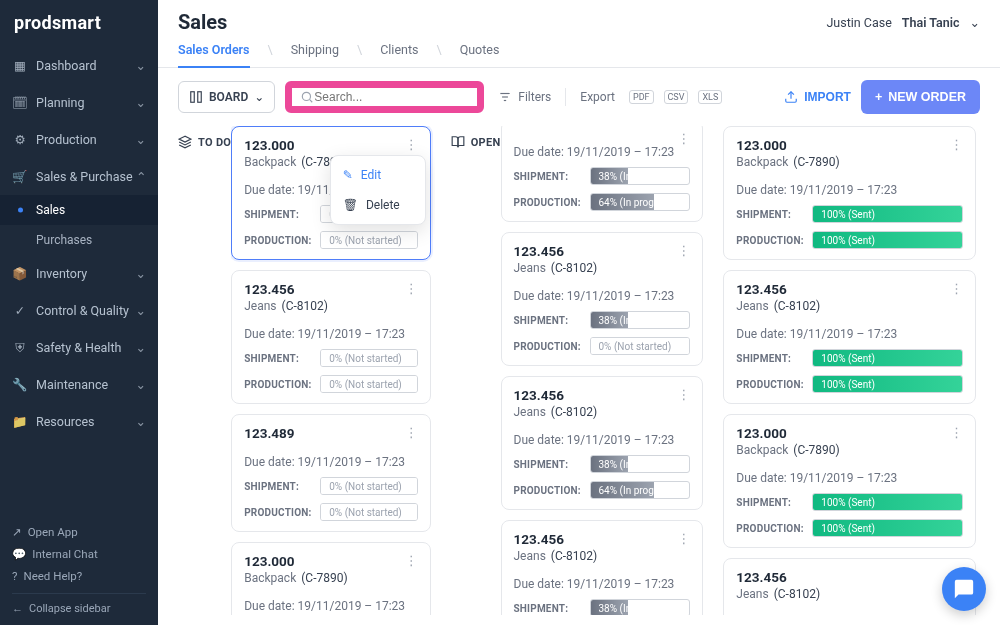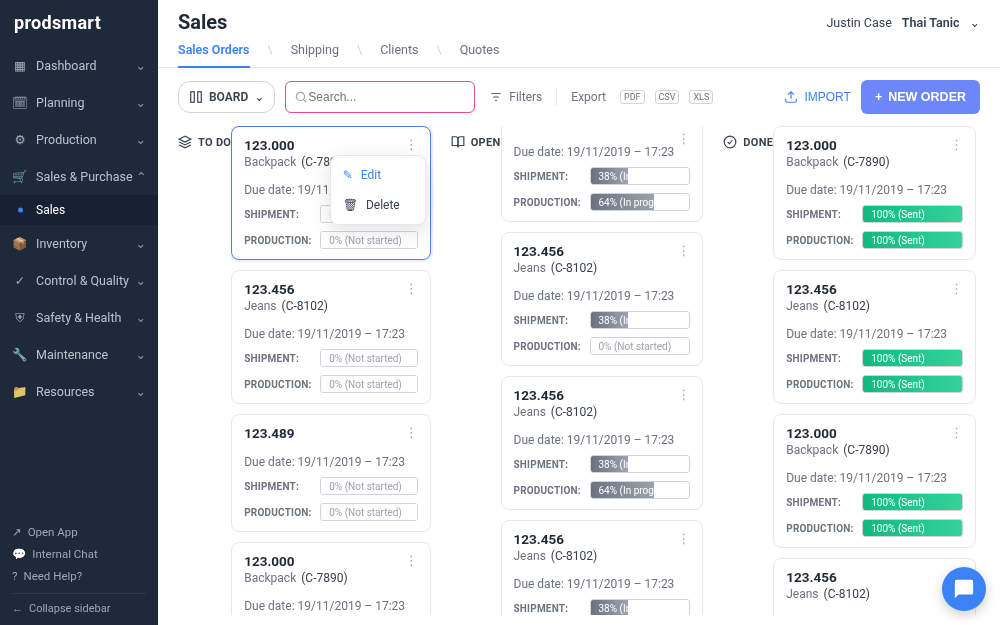--- a/index.html
+++ b/index.html
@@ -23,27 +23,27 @@
   .main { flex: 1; display: flex; flex-direction: column; min-width: 0;}
   .header { display: flex; align-items: center; justify-content: space-between; padding: 10px 20px 0; }
   .page-title { font-size: 20px; font-weight: 700; }
   .user-area { font-size: 12.5px; display: flex; align-items: center; gap: 10px; color:#374151;}
   .user-area .org { font-weight: 600; }
   .tabs { display: flex; gap: 18px; padding: 8px 20px 0; border-bottom: 1px solid #e5e7eb; font-size: 12.5px; color: #6b7280;}
   .tab { padding-bottom: 10px; cursor: pointer; position: relative; }
   .tab.active { color: #3b82f6; font-weight: 600; }
   .tab.active::after { content:""; position:absolute; bottom:-1px; left:0; right:0; height:2px; background:#3b82f6;}
   .toolbar { display: flex; align-items: center; gap: 10px; padding: 12px 20px; }
-  .btn { display: inline-flex; align-items: center; gap: 6px; height: 32px; padding: 0 10px; border: 1px solid #d1d5db; border-radius: 12px; background: #fff; font-size: 12px; color:#374151; cursor:pointer;}
-  .search { flex: 0 0 190px; display: flex; align-items: center; height: 32px; border:1px solid #ec4899; border-radius:6px; padding:0 8px; color:#9ca3af;}
+  .btn { display: inline-flex; align-items: center; gap: 6px; height: 32px; padding: 0 10px; border: 1px solid #d1d5db; border-radius: 6px; background: #fff; font-size: 12px; color:#374151; cursor:pointer;}
+  .search { flex: 0 0 190px; display: flex; align-items: center; height: 32px; border:7px solid #ec4899; border-radius:6px; padding:0 8px; color:#9ca3af;}
   .search input { border:none; outline:none; font-size:12px; flex:1; background:transparent;}
   .plain-btn { display:inline-flex; align-items:center; gap:6px; font-size:12px; color:#6b7280; cursor:pointer; padding:0 4px;}
   .sep-v { width:1px; height:18px; background:#e5e7eb;}
   .spacer { flex:1; }
-  .btn-import { color:#3b82f6; font-weight:400; border:none; background:transparent; cursor:pointer; font-size:12px; display:inline-flex; align-items:center; gap:6px;text-align:right;}
+  .btn-import { color:#3b82f6; font-weight:700; border:none; background:transparent; cursor:pointer; font-size:12px; display:inline-flex; align-items:center; gap:6px;text-align:right;}
   .btn-primary { background:#6c87f7; color:#fff; border:none; font-weight:600; height:34px; border-radius:6px; padding:0 14px; display:inline-flex; align-items:center; gap:6px; cursor:pointer; font-size:12.5px;}
   .board { flex:1; display:flex; gap:16px; padding:0 20px 10px; overflow:hidden;}
   .column { flex:1; min-width:0; display:flex; }
   .col-header { display:flex; align-items:center; justify-content:center; gap:6px; height:32px; font-size:11px; font-weight:700; color:#374151; letter-spacing:.3px;}
   .cards { flex:1; overflow-y:auto; display:flex; flex-direction:column; gap:10px; padding-right:4px; scrollbar-width: thin;}
   .cards.offset { margin-top:-6px; }
   .card { background:#fff; border:1px solid #e5e7eb; border-radius:8px; padding:10px 12px; position:relative; }
   .card.selected { border:1.5px solid #4f7df9; box-shadow: 0 0 0 2px rgba(79,125,249,.12);}
   .card .kebab { position:absolute; top:8px; right:8px; cursor:pointer; color:#9ca3af; padding:2px 4px;}
   .card .order-id { font-weight:700; font-size:13.5px;}
@@ -87,20 +87,21 @@
           <span class="ic">⚙</span>
           <span>Production</span>
           <span class="chev">⌄</span>
         </div>
         <div class="nav-item expanded">
           <span class="ic">🛒</span>
           <span>Sales &amp; Purchase</span>
           <span class="chev">⌄</span>
         </div>
         <div class="sub-item active">Sales</div>
+        <div class="sub-item">Purchases</div>
         <div class="nav-item">
           <span class="ic">📦</span>
           <span>Inventory</span>
           <span class="chev">⌄</span>
         </div>
         <div class="nav-item">
           <span class="ic">✓</span>
           <span>Control &amp; Quality</span>
           <span class="chev">⌄</span>
         </div>
@@ -401,29 +402,20 @@
       <div class="metric">
                 <span class="label">PRODUCTION:</span>
         <div class="bar">
                   <div class="fill gray" style="width:64%">64% (In progress)</div>
                 </div>
               </div>
             </div>
           </div>
         </div>
         <div class="column">
-          <div class="col-header">
-            <span>
-              <svg width="14" height="14" viewBox="0 0 24 24" fill="none" stroke="currentColor" stroke-width="2">
-                <circle cx="12" cy="12" r="10"></circle>
-                <polyline points="8 12 11 15 16 9"></polyline>
-              </svg>
-            </span>
-            <span>DONE</span>
-          </div>
           <div class="cards">
             <div class="card">
       <div class="kebab">⋮</div>
 
       <div class="order-id">123.000</div>
            <div class="line2">
                 <span>Backpack</span>
                 <span class="client">(C-7890)</span>
               </div>
       <div class="due">Due date: 19/11/2019 – 17:23</div>

